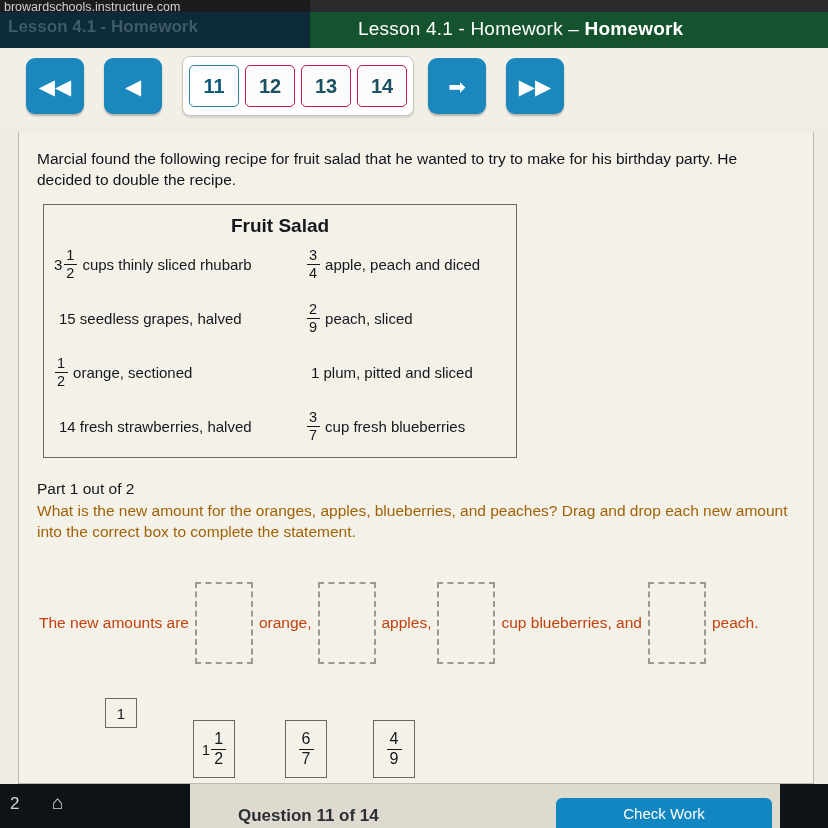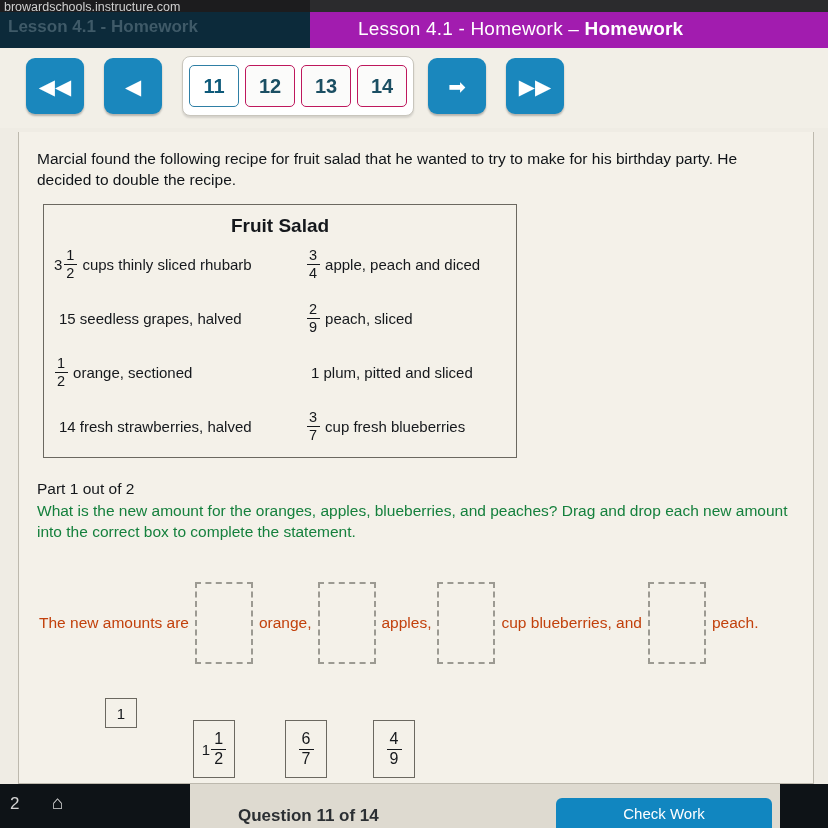--- a/index.html
+++ b/index.html
@@ -41,21 +41,21 @@
     height: 12px;
     background: #2b2b2d;
   }
 
   
   .title-bar {
     position: absolute;
     top: 12px; left: 310px;
     width: 518px;
     height: 36px;
-    background: #a21caf;
+    background: #14532d;
   }
   .title-bar .title-text {
     position: absolute;
     left: 48px;
     top: 6px;
     color: #ffffff;
     font-size: 19px;
     letter-spacing: .2px;
     white-space: nowrap;
   }
@@ -212,21 +212,21 @@
 
   
   .part-label {
     margin-top: 22px;
     font-size: 15.5px;
     color: #15181c;
   }
   .part-question {
     font-size: 15.5px;
     line-height: 21px;
-    color: #15803d;
+    color: #a16207;
     margin-top: 2px;
   }
 
   
   .statement {
     margin-top: 40px;
     display: flex;
     align-items: center;
     font-size: 15.5px;
     color: #c2410c;

